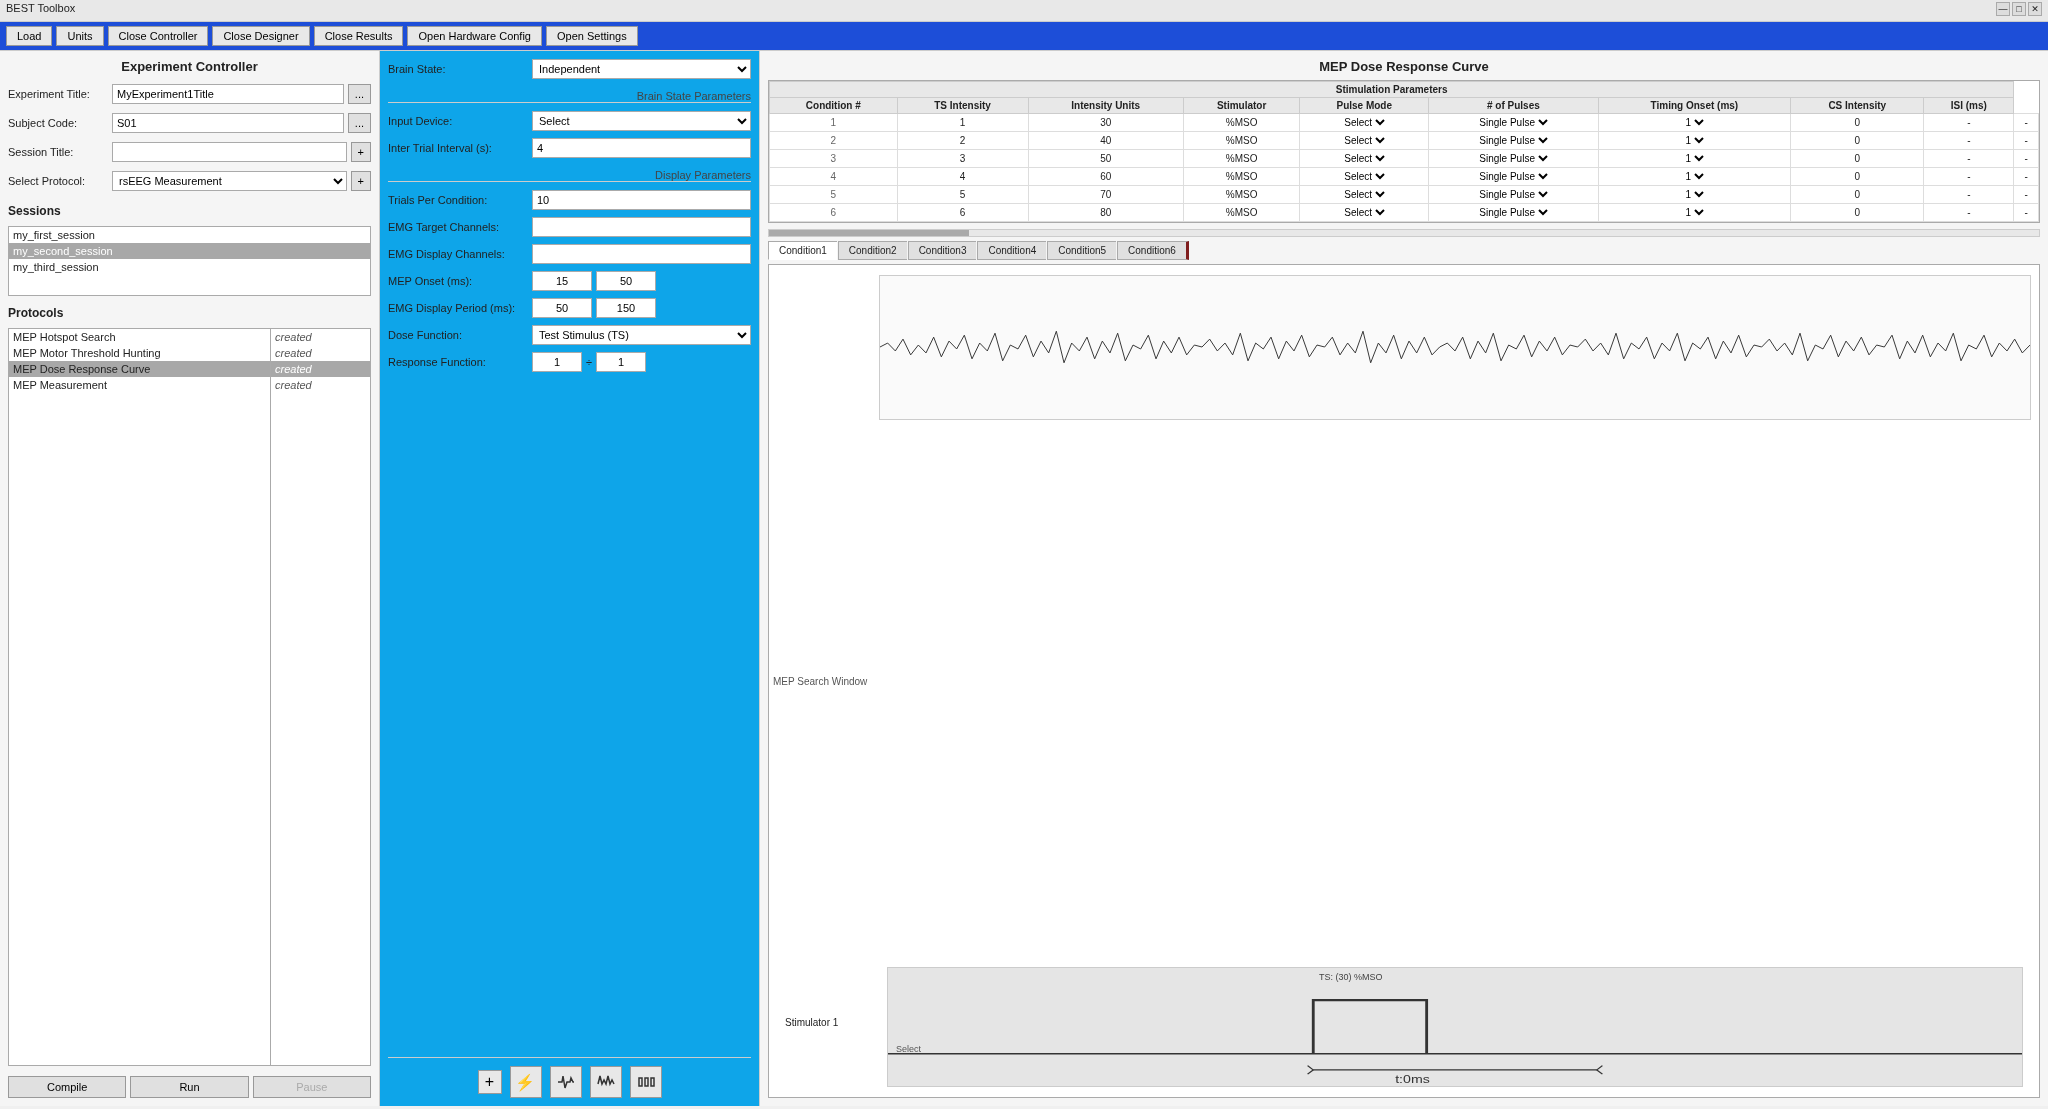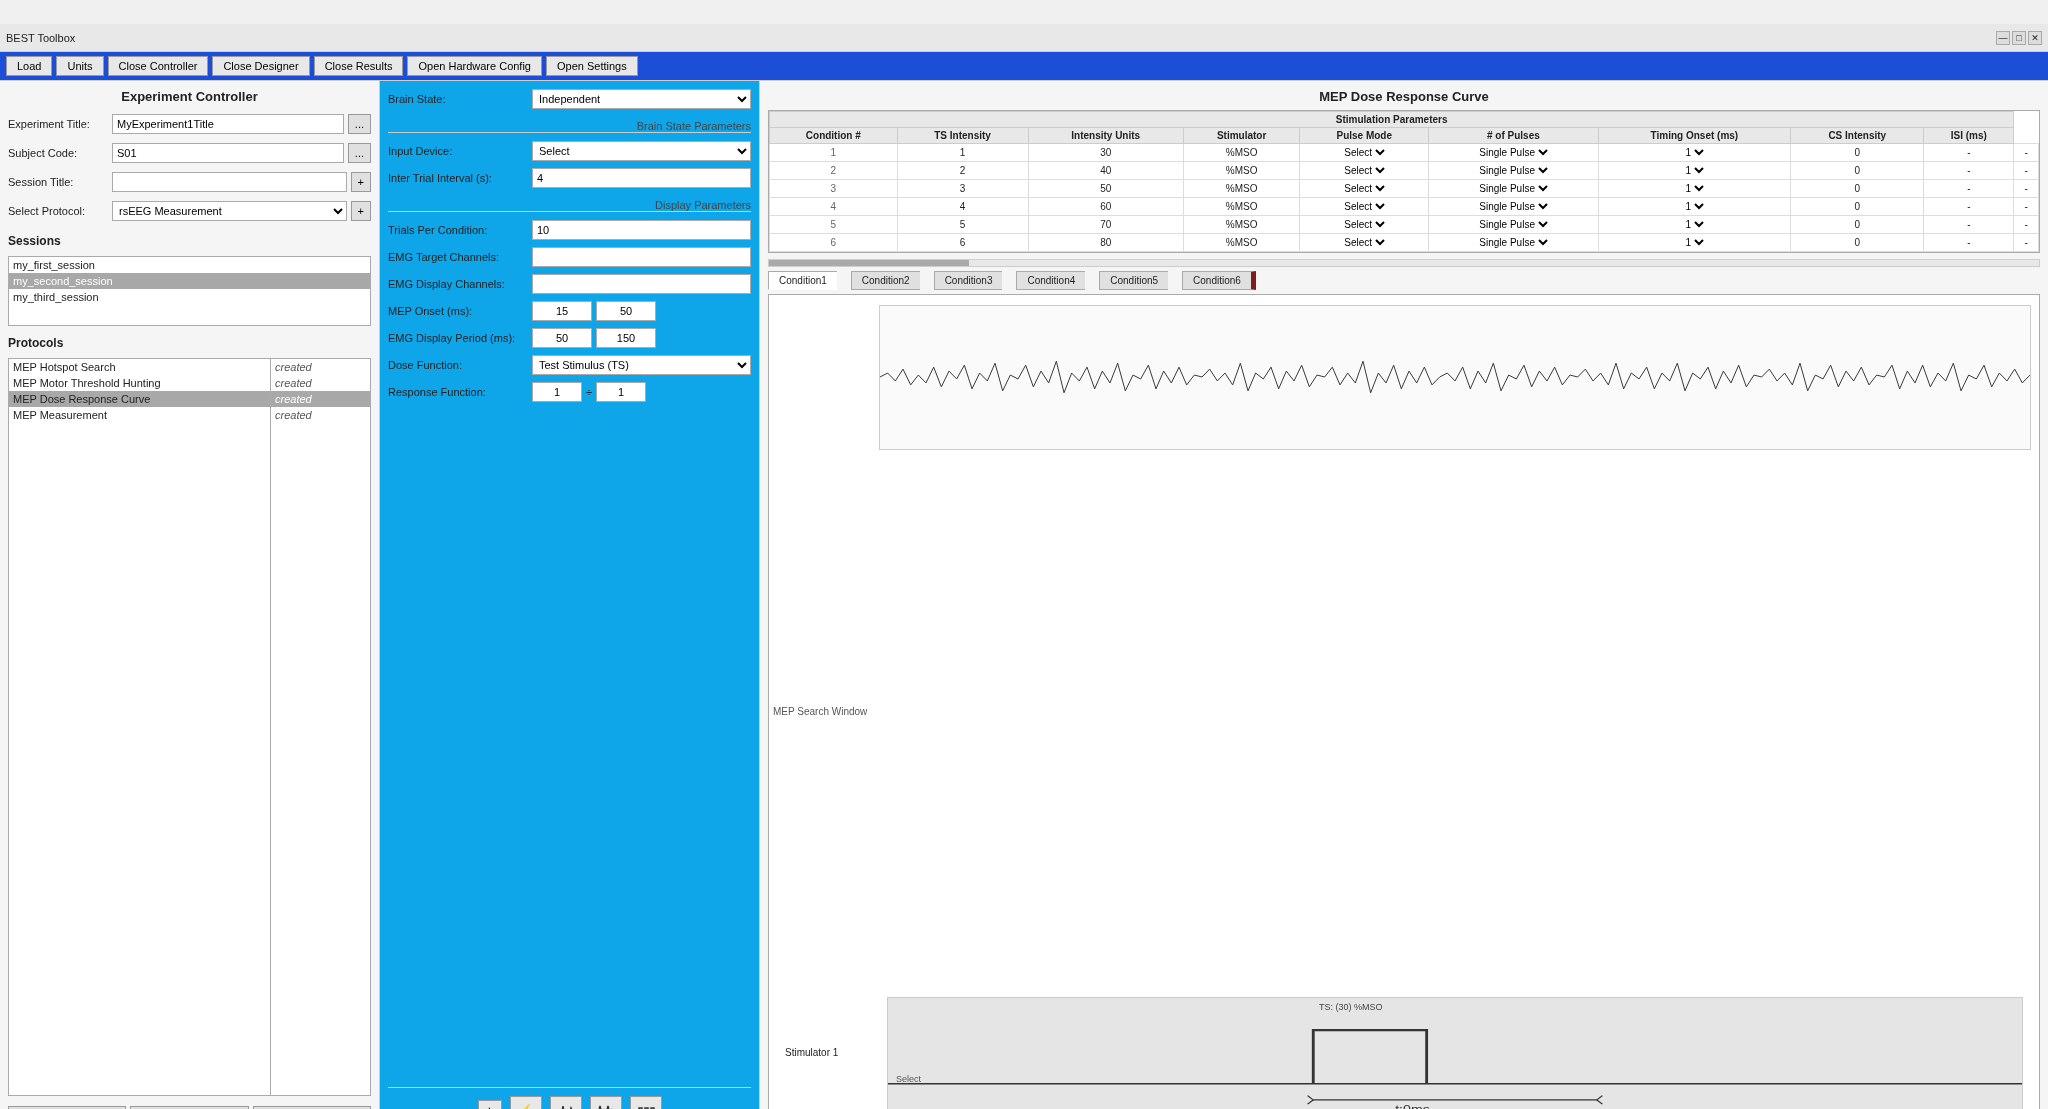--- a/index.html
+++ b/index.html
@@ -3,24 +3,23 @@
   <meta charset="utf-8">
   <style>
     * { box-sizing: border-box; margin: 0; padding: 0; }
     body { font-family: 'Segoe UI', Arial, sans-serif; font-size: 11px; background: #f0f0f0; color: #222; overflow: hidden; }
     
     #titlebar {
       background: #e8e8e8;
       border-bottom: 1px solid #ccc;
       padding: 2px 6px;
       display: flex;
-      align-items: center;
+      align-items: flex-start;
       justify-content: space-between;
-      height: 28px;
-      margin-top: 24px;
+      height: 22px;
     }
     #titlebar-controls { display: flex; gap: 2px; }
     .title-btn { width: 14px; height: 14px; border: 1px solid #aaa; background: #ddd; cursor: pointer; font-size: 9px; display: flex; align-items: center; justify-content: center; }
 
     #toolbar {
       background: #1d4ed8;
       border-bottom: 1px solid #ccc;
       padding: 4px 6px;
       display: flex;
       gap: 4px;
@@ -342,32 +341,32 @@
     .stim-table td select {
       font-size: 10px;
       border: none;
       background: transparent;
       padding: 0;
     }
     .stim-table .row-num { color: #666; }
 
     .condition-tabs {
       display: flex;
-      gap: 14px;
+      gap: 1px;
       margin-bottom: 4px;
     }
     .cond-tab {
       padding: 3px 10px;
       border: 1px solid #aaa;
       background: #e0e0e0;
       cursor: pointer;
       font-size: 10px;
       border-right: none;
     }
-    .cond-tab:last-child { border-right: 5px solid #7f1d1d; }
+    .cond-tab:last-child { border-right: 3px solid #7f1d1d; }
     .cond-tab.active { background: white; border-bottom: 1px solid white; }
 
     .chart-area {
       flex: 1;
       border: 1px solid #aaa;
       background: white;
       position: relative;
       overflow: hidden;
     }
 

